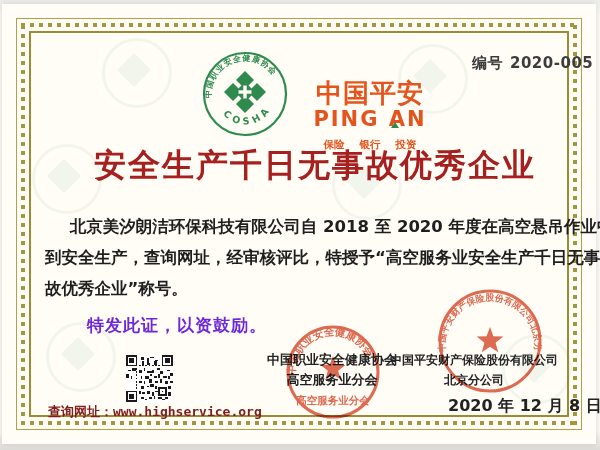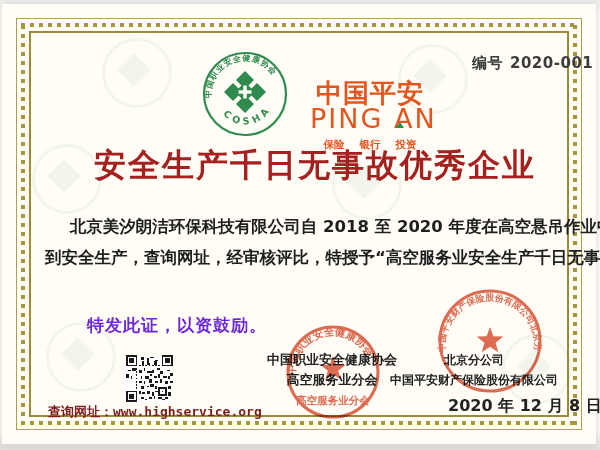--- a/index.html
+++ b/index.html
@@ -22,21 +22,21 @@
   .dots-v{position:absolute;width:4px;top:19px;bottom:19px;
     background:repeating-linear-gradient(0deg,#a6953f 0 4px,transparent 4px 9px);}
   .dots-left{left:19px}.dots-right{right:19px}
   
   .wm{position:absolute;width:64px;height:64px;border:3px solid #2f8b4d;border-radius:50%;opacity:.06;}
   .wm::after{content:"";position:absolute;left:17px;top:17px;width:24px;height:24px;background:#2f8b4d;transform:rotate(45deg);}
   
   .cosha{position:absolute;left:199px;top:46px;}
   .pingan{position:absolute;left:308px;top:51px;width:120px;text-align:center;color:#e4551e;margin-top:24px;}
   .pingan-cn{font-size:26px;font-weight:800;letter-spacing:1px;line-height:28px;white-space:nowrap;}
-  .pingan-en{font-size:27px;font-weight:400;letter-spacing:2px;line-height:24px;white-space:nowrap;}
+  .pingan-en{font-size:21px;font-weight:700;letter-spacing:2px;line-height:24px;white-space:nowrap;}
   .en-an{position:relative;display:inline-block;}
   .en-an::after{content:"";position:absolute;left:2px;bottom:3px;
     border-left:4px solid transparent;border-right:4px solid transparent;border-bottom:6px solid #2f8b4d;}
   .pingan-tagline{display:flex;justify-content:center;gap:15px;font-size:10.5px;font-weight:600;margin-top:7px;}
   .serial{position:absolute;left:470px;top:50px;font-size:15px;color:#3c3c3c;font-weight:600;letter-spacing:.5px;white-space:nowrap;}
   .serial .num{margin-left:7px;}
   
   .title{position:absolute;left:0;top:140px;width:100%;text-align:center;
     font-size:32px;font-weight:800;color:#a5201e;letter-spacing:2px;white-space:nowrap;margin-left:16px;}
   .body-text{position:absolute;left:43px;top:207px;width:524px;
@@ -104,28 +104,29 @@
     <div class="pingan-cn">中国平安</div>
     <div class="pingan-en"><span>PING</span>&nbsp;<span class="en-an">AN</span></div>
     <div class="pingan-tagline">
       <span>保险</span>
       <span>银行</span>
       <span>投资</span>
     </div>
   </div>
 
   <div class="serial">
-    <span>编号</span><span class="num">2020-001</span>
+    <span>编号</span><span class="num">2020-005</span>
   </div>
 
   <div class="title">安全生产千日无事故优秀企业</div>
 
   <div class="body-text">
     <div class="body-line first">北京美汐朗洁环保科技有限公司自 2018 至 2020 年度在高空悬吊作业中做</div>
     <div class="body-line">到安全生产，查询网址，经审核评比，特授予“高空服务业安全生产千日无事</div>
+    <div class="body-line last">故优秀企业”称号。</div>
   </div>
 
   <div class="conclusion">特发此证，以资鼓励。</div>
 
   <svg class="qr" viewBox="0 0 29 29" shape-rendering="crispEdges">
     <rect x="0" y="0" width="29" height="29" fill="#ffffff"></rect>
     <path fill="#1a1a1a" fill-rule="evenodd" d="
       M0 0h7v7H0z M1 1h5v5H1z M2 2h3v3H2z
       M22 0h7v7h-7z M23 1h5v5h-5z M24 2h3v3h-3z
       M0 22h7v7H0z M1 23h5v5H1z M2 24h3v3H2z
@@ -145,22 +146,22 @@
   <div class="query">
     <span>查询网址：</span><span class="url">www.highservice.org</span>
   </div>
 
   <div class="org org-assoc">
     <div>中国职业安全健康协会</div>
     <div>高空服务业分会</div>
   </div>
 
   <div class="org org-company">
+    <div>中国平安财产保险股份有限公司</div>
     <div>北京分公司</div>
-    <div>中国平安财产保险股份有限公司</div>
   </div>
 
   <div class="date">2020 年 12 月 8 日</div>
 
   <svg class="stamp stamp-assoc" width="100" height="100" viewBox="0 0 100 100">
     <defs>
         <path id="sealArc1" d="M 13,60 A 38,38 0 1 1 87,60" fill="none"></path>
       </defs>
     <circle cx="50" cy="50" r="45" fill="none" stroke="#d64b2e" stroke-width="3"></circle>
     <text font-size="10.5" fill="#d64b2e" font-weight="700">

